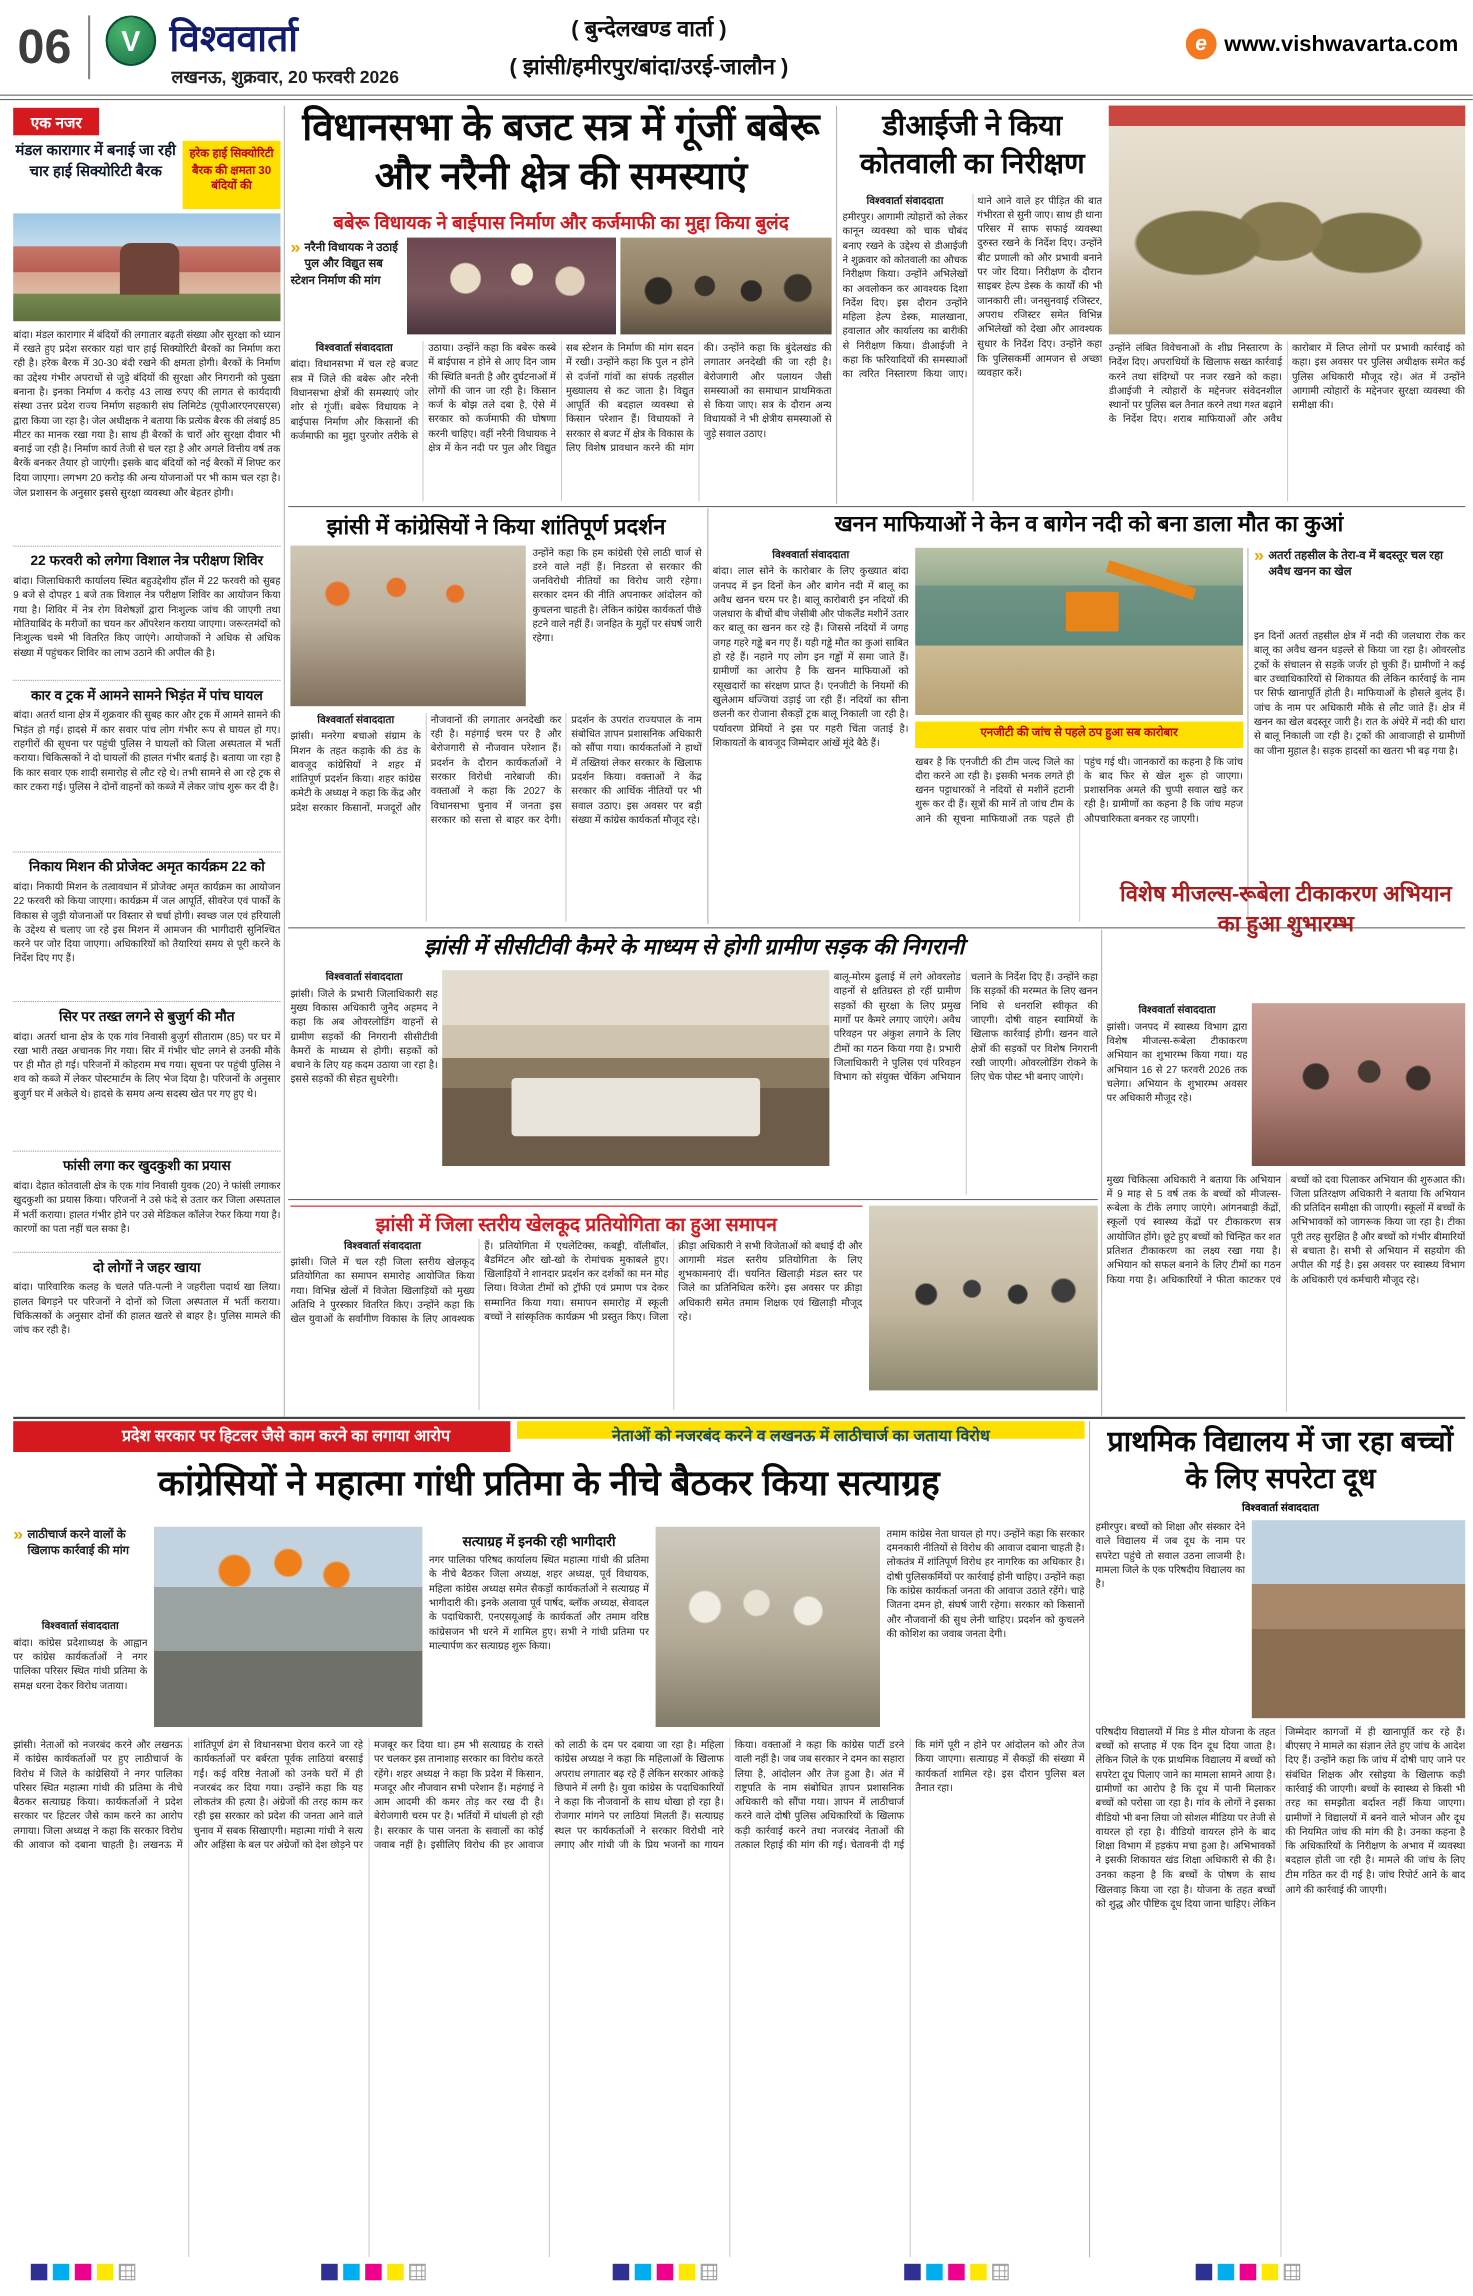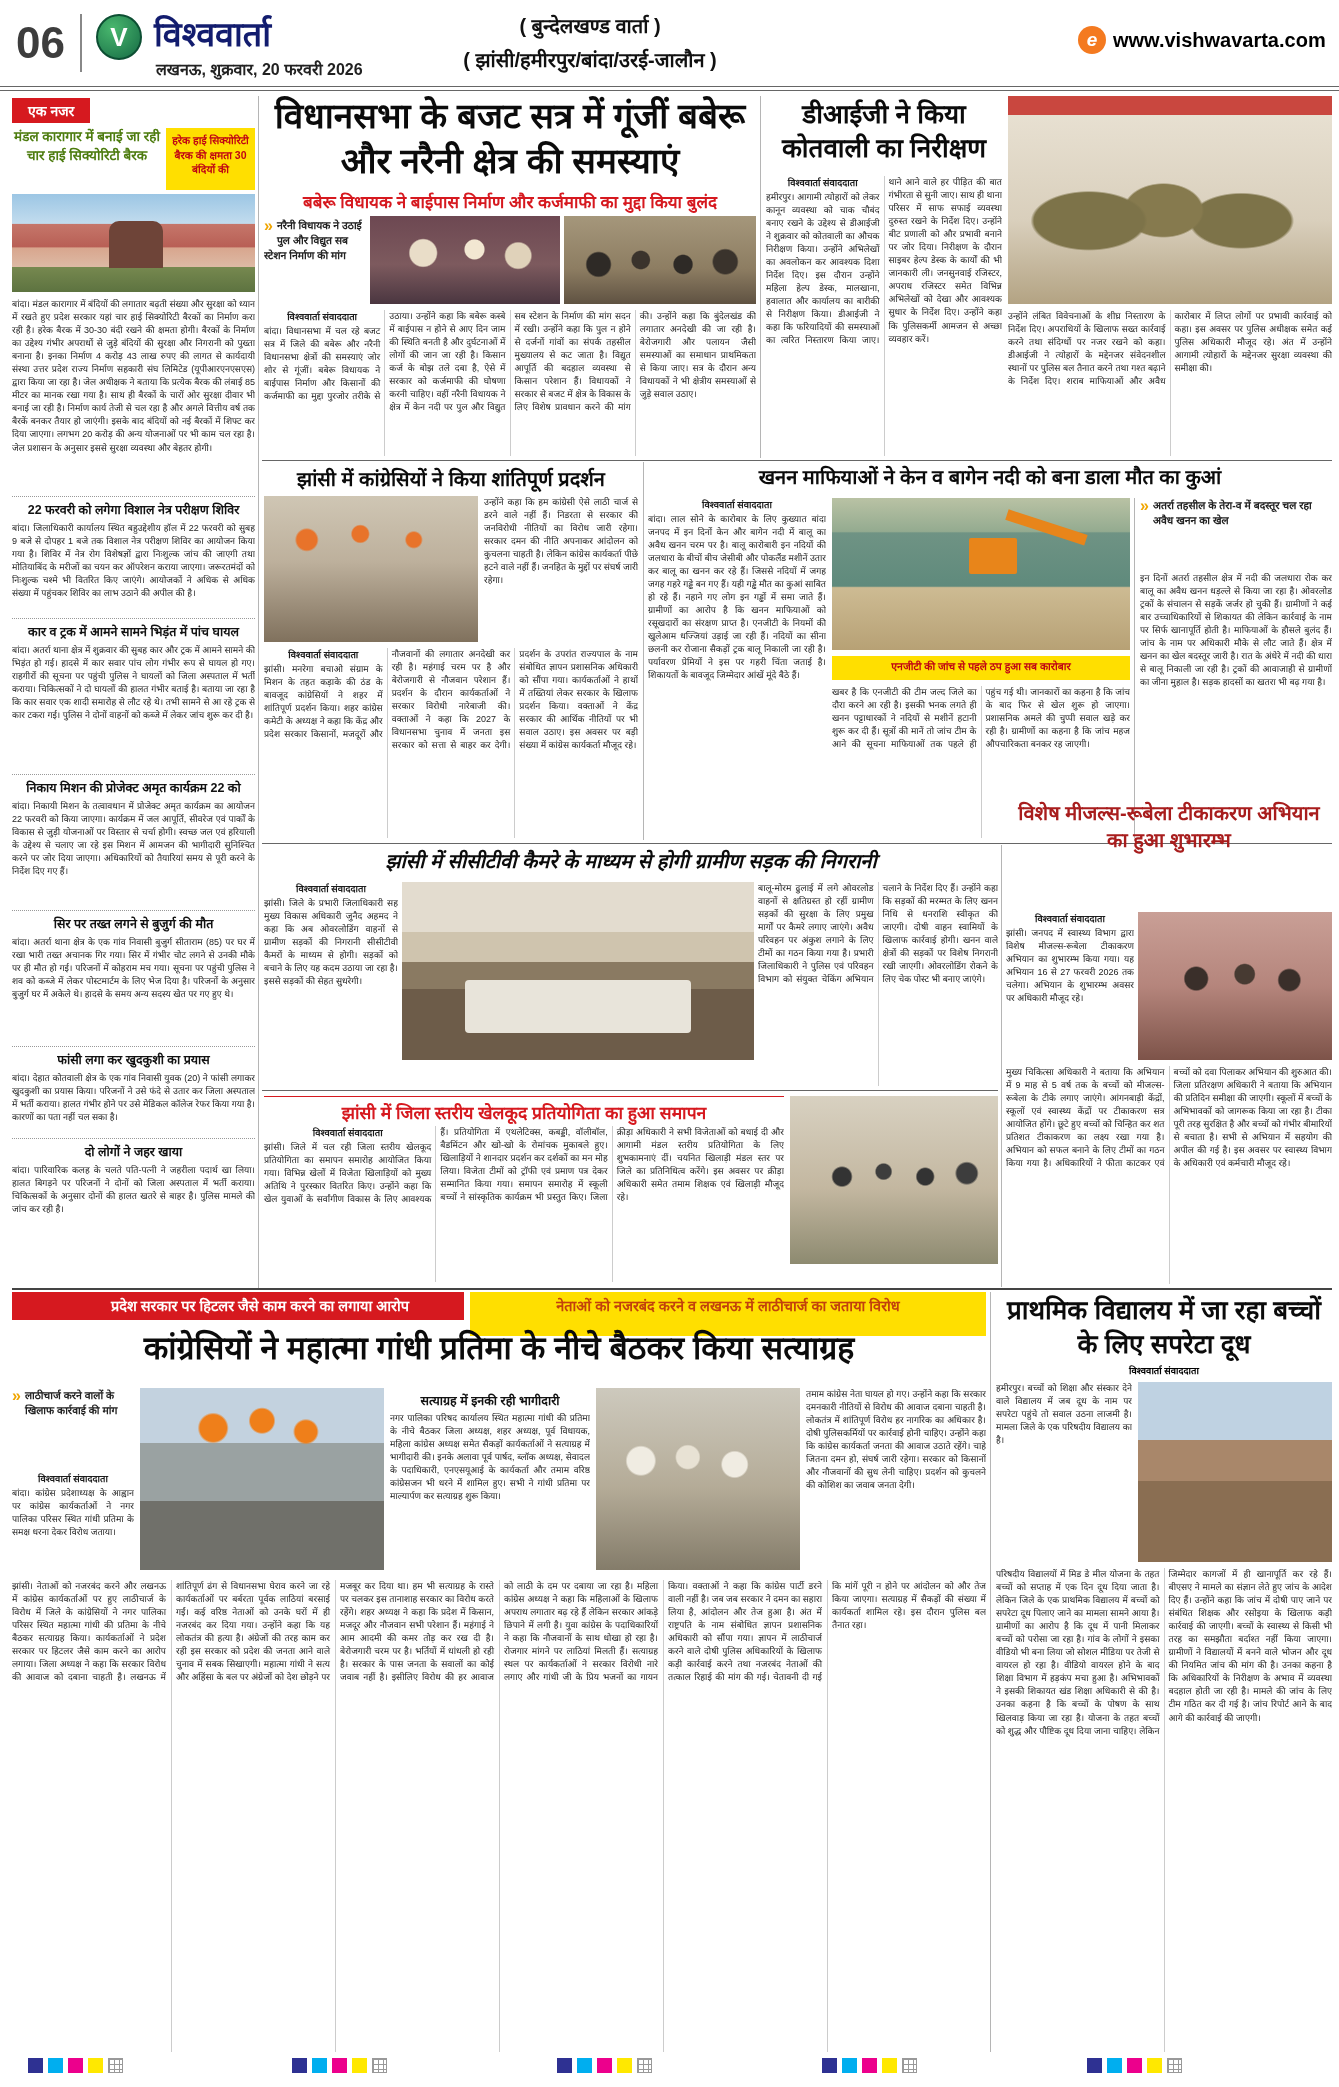--- a/index.html
+++ b/index.html
@@ -17,21 +17,21 @@
   .ecirc { width:28px; height:28px; border-radius:50%; background:#f47a20; color:#fff; font-weight:bold; font-size:19px; display:inline-flex; align-items:center; justify-content:center; font-style:italic; }
   .ecirc::before { content:"e"; }
   .wurl { font-size:20px; font-weight:bold; color:#000000; }
 
   .hline { height:1px; background:#666; }
   .hline2 { height:2px; background:#444; }
   .vline { width:1px; background:#b5b5b5; }
 
   
   .ek-label { background:#d6191f; color:#fff; font-size:14px; font-weight:bold; padding:3px 16px; }
-  .lead-head { font-size:13.5px; font-weight:bold; line-height:1.4; text-align:center; color:#4d7c0f; }
+  .lead-head { font-size:13.5px; font-weight:bold; line-height:1.4; text-align:center; color:#0f172a; }
   .ylw-box { background:#ffdf00; color:#c00413; font-size:10.5px; font-weight:bold; text-align:center; padding:5px 3px; line-height:1.4; }
   .brief-head { font-size:12.5px; font-weight:bold; text-align:center; color:#111; border-top:1px dotted #999; padding-top:5px; line-height:1.3; }
 
   
   .bt { font-size:9px; line-height:1.45; text-align:justify; color:#1c1c1c; overflow:hidden; }
   .by { display:block; text-align:center; font-weight:bold; font-size:9.5px; margin-bottom:1px; }
   .by-line { text-align:center; font-weight:bold; font-size:9.5px; }
   .c2 { column-count:2; column-gap:9px; column-rule:1px solid #ccc; }
   .c3 { column-count:3; column-gap:9px; column-rule:1px solid #ccc; }
   .c4 { column-count:4; column-gap:9px; column-rule:1px solid #ccc; }
@@ -39,21 +39,21 @@
 
   
   .h-xl  { font-size:35px; font-weight:bold; text-align:center; line-height:1.28; color:#0b0b0b; }
   .h-xl2 { font-size:32px; font-weight:bold; text-align:center; line-height:1.3; color:#0b0b0b; }
   .h-lg  { font-size:26px; font-weight:bold; text-align:center; line-height:1.3; color:#0b0b0b; }
   .h-md  { font-size:20px; font-weight:bold; text-align:center; line-height:1.35; color:#0b0b0b; }
   .red2  { color:#a81d1d; }
   .h-sub-red { color:#d6191f; font-size:17px; font-weight:bold; text-align:center; }
   .h-sm-red { font-size:17.5px; font-weight:bold; text-align:center; color:#d6191f; border-top:1px solid #d6191f; padding-top:3px; }
   .banner-red { background:#d6191f; color:#fff; font-size:14.5px; font-weight:bold; text-align:center; height:28px; line-height:28px; }
-  .banner-ylw { background:#ffdf00; color:#c2410c; font-size:14.5px; font-weight:bold; text-align:center; height:44px; line-height:28px; }
+  .banner-ylw { background:#ffdf00; color:#0c4a6e; font-size:14.5px; font-weight:bold; text-align:center; height:16px; line-height:28px; }
 
   .pullq { font-size:10.5px; font-weight:bold; line-height:1.45; color:#222; overflow:hidden; }
   .qmark { color:#f0a500; font-size:16px; font-weight:bold; float:left; margin-right:4px; line-height:1; }
   .qmark::before { content:"»"; }
 
   
   .photo { overflow:hidden; background:#c8c4bc; }
   .ph-jail { background:linear-gradient(180deg,#9cc6e4 0%,#c2dcee 30%,#c5766a 31%,#b85f55 54%,#d8a68e 55%,#ddb9a4 74%,#76884f 75%,#5d7340 100%); }
   .jail-gate { position:absolute; left:40%; top:28%; width:22%; height:48%; background:#6e4438; border-radius:10px 10px 0 0; }
   .ph-assembly1 { background:radial-gradient(circle at 28% 42%, #e9ddc8 0 9%, transparent 10%), radial-gradient(circle at 55% 38%, #f2e7d2 0 8%, transparent 9%), radial-gradient(circle at 78% 45%, #e0d2ba 0 8%, transparent 9%), linear-gradient(180deg,#6d4852 0%,#7d5a5e 55%,#4a3640 100%); }

